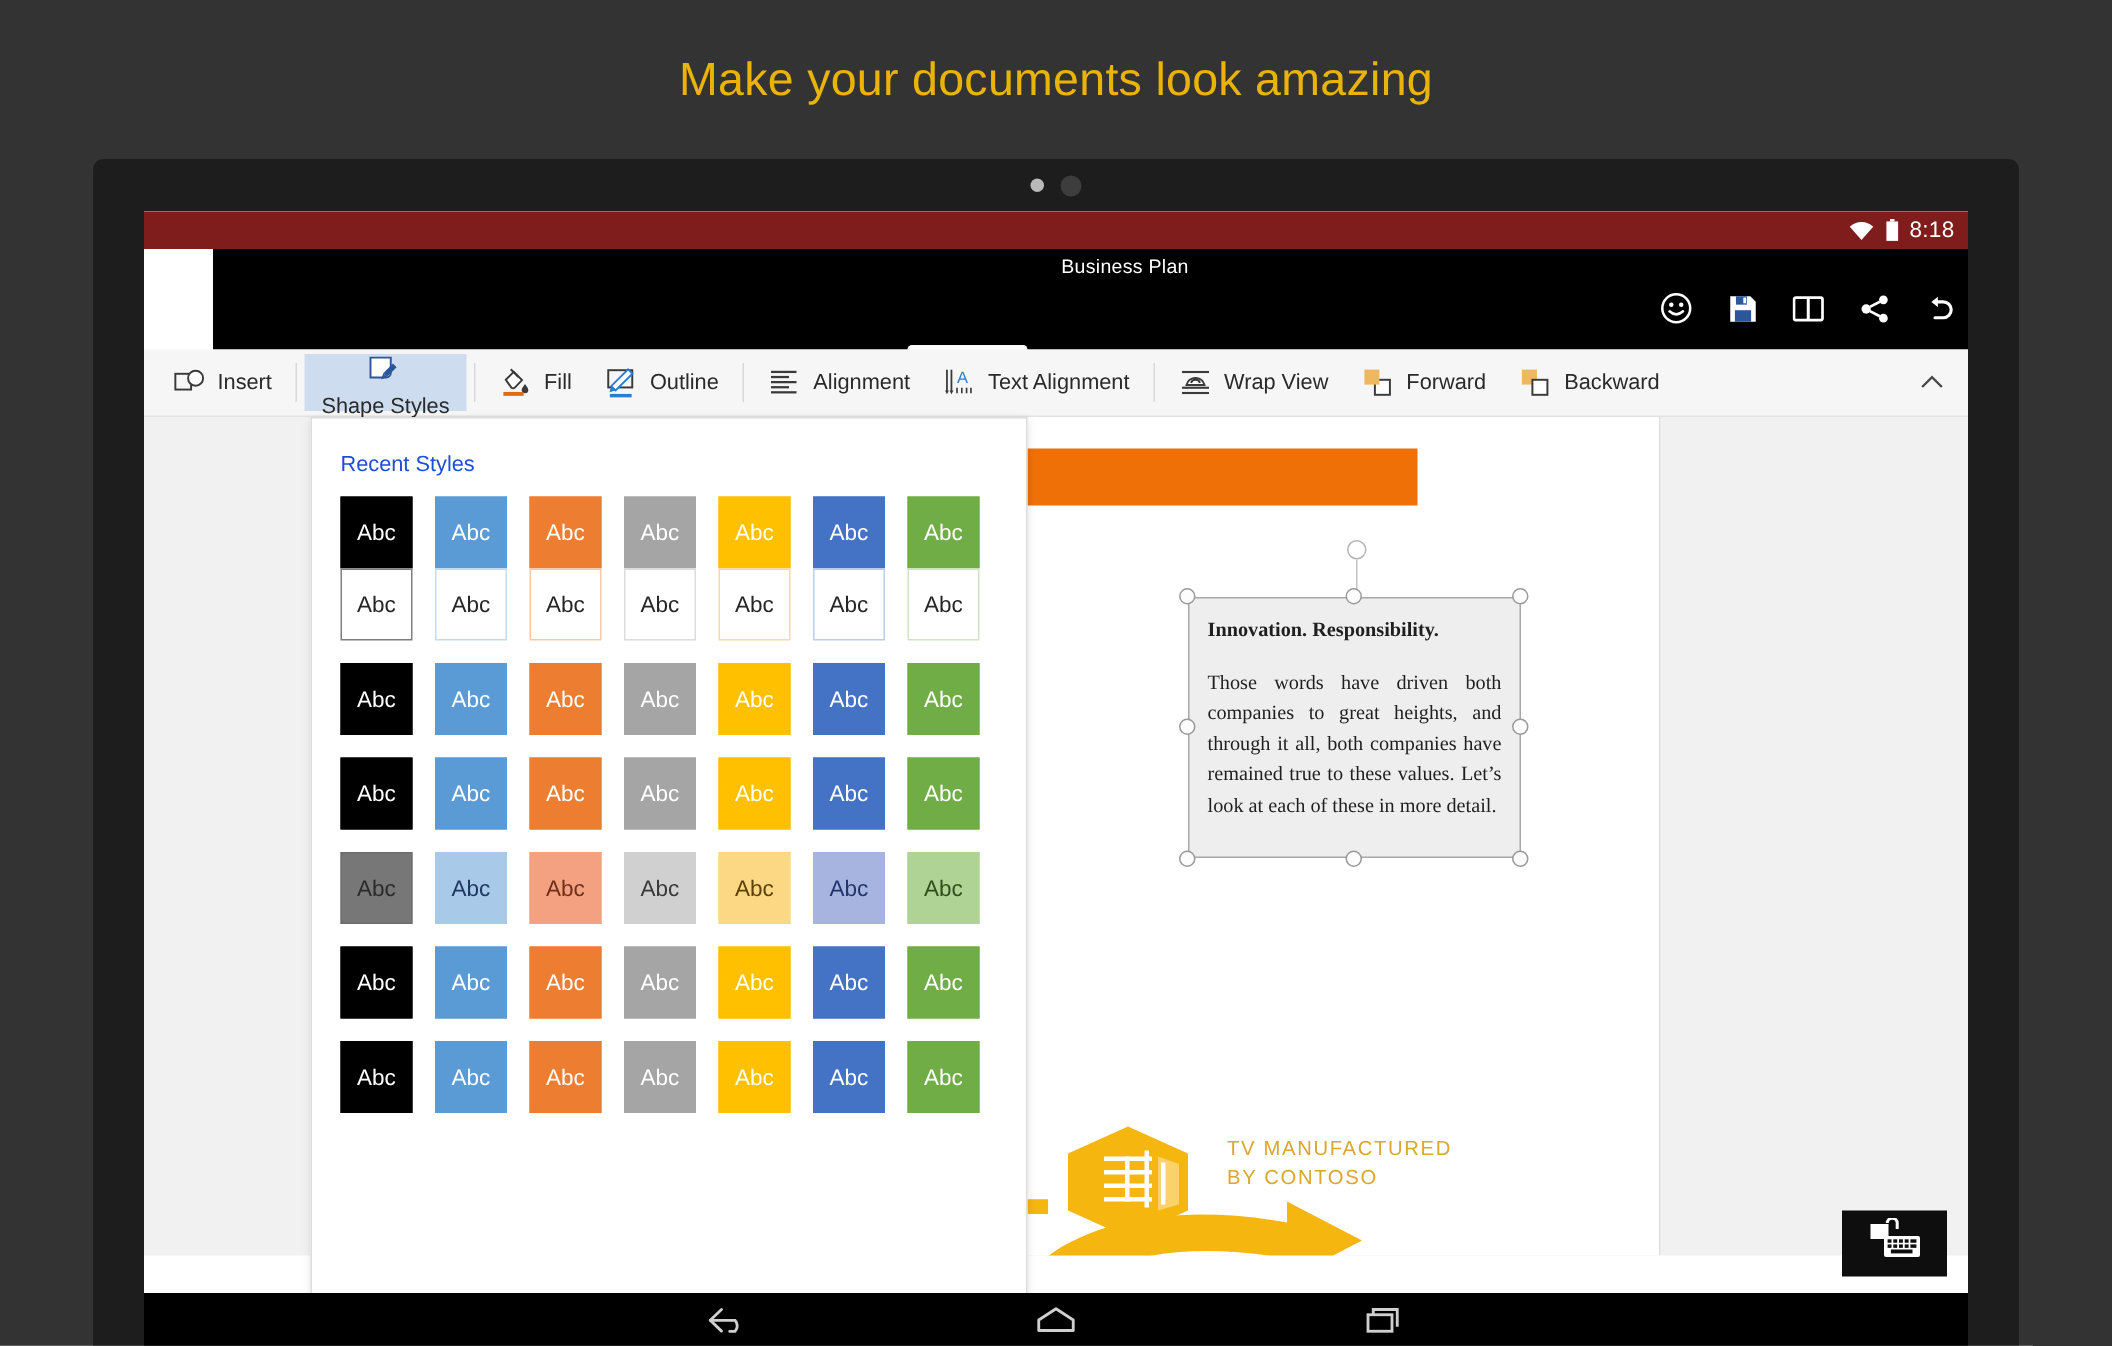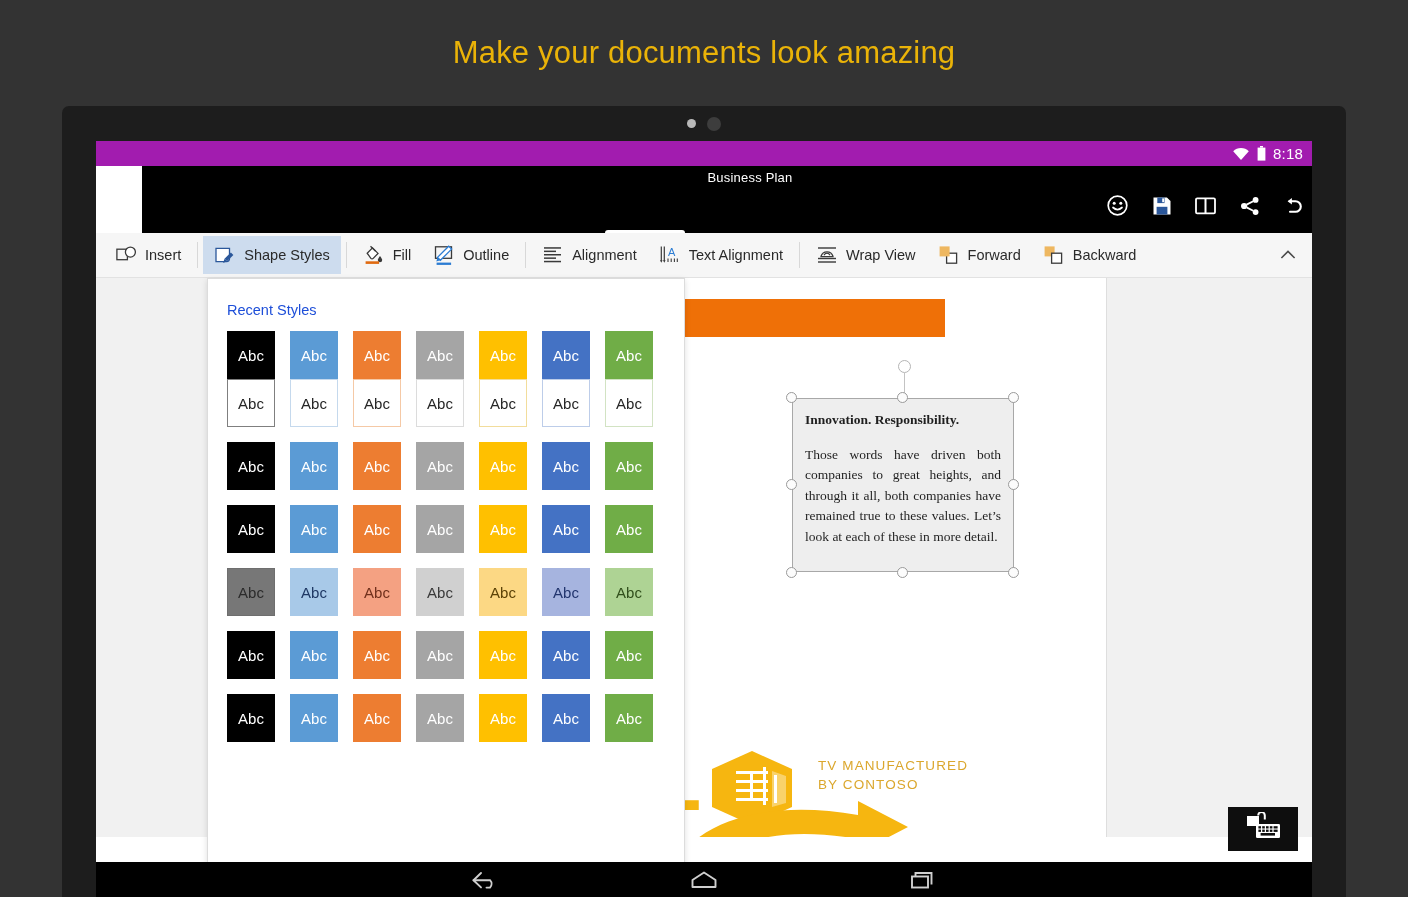--- a/index.html
+++ b/index.html
@@ -35,21 +35,21 @@
 
   .screen {
     position: absolute; left: 34px; top: 35px;
     width: 1216px; height: 721px;
     background: #ffffff; overflow: hidden;
   }
 
   
   .status-bar {
     position: absolute; left: 0; top: 0; width: 1216px; height: 25px;
-    background: #a21caf; color: #fff; display: flex; align-items: center;
+    background: #7f1d1d; color: #fff; display: flex; align-items: center;
     justify-content: flex-end; padding-right: 9px; gap: 7px;
     font-size: 14px;
   }
   .status-bar .wifi svg, .status-bar .batt svg { display:block; }
   .clock { font-size: 15px; letter-spacing: .2px; }
 
   
   .title-bar {
     position: absolute; left: 0; top: 25px; width: 1216px; height: 67px;
     background: #000000;
@@ -85,21 +85,21 @@
   .ribbon {
     position: absolute; left: 0; top: 92px; width: 1216px; height: 45px;
     background: #f6f6f6; border-bottom: 1px solid #e2e2e2;
     display: flex; align-items: center; padding-left: 8px;
   }
   .rb {
     display: flex; align-items: center; gap: 8px; height: 38px;
     padding: 0 11px; cursor: pointer; white-space: nowrap;
     font-size: 14.5px; color: #2a2a2a;
   }
-  .rb.sel { background: #cddcee; }
+  .rb.sel { background: #cddcee; flex-direction: column; }
   .rb .gl { width: 22px; height: 22px; display:flex; align-items:center; justify-content:center; }
   .rb .gl svg { display:block; }
   .rb-div { width:1px; height:26px; background:#d8d8d8; margin:0 5px; }
   .ribbon-collapse {
     position: absolute; right: 14px; top: 12px; width: 20px; height: 20px;
     color: #4a4a4a; cursor: pointer;
   }
 
   
   .canvas {

